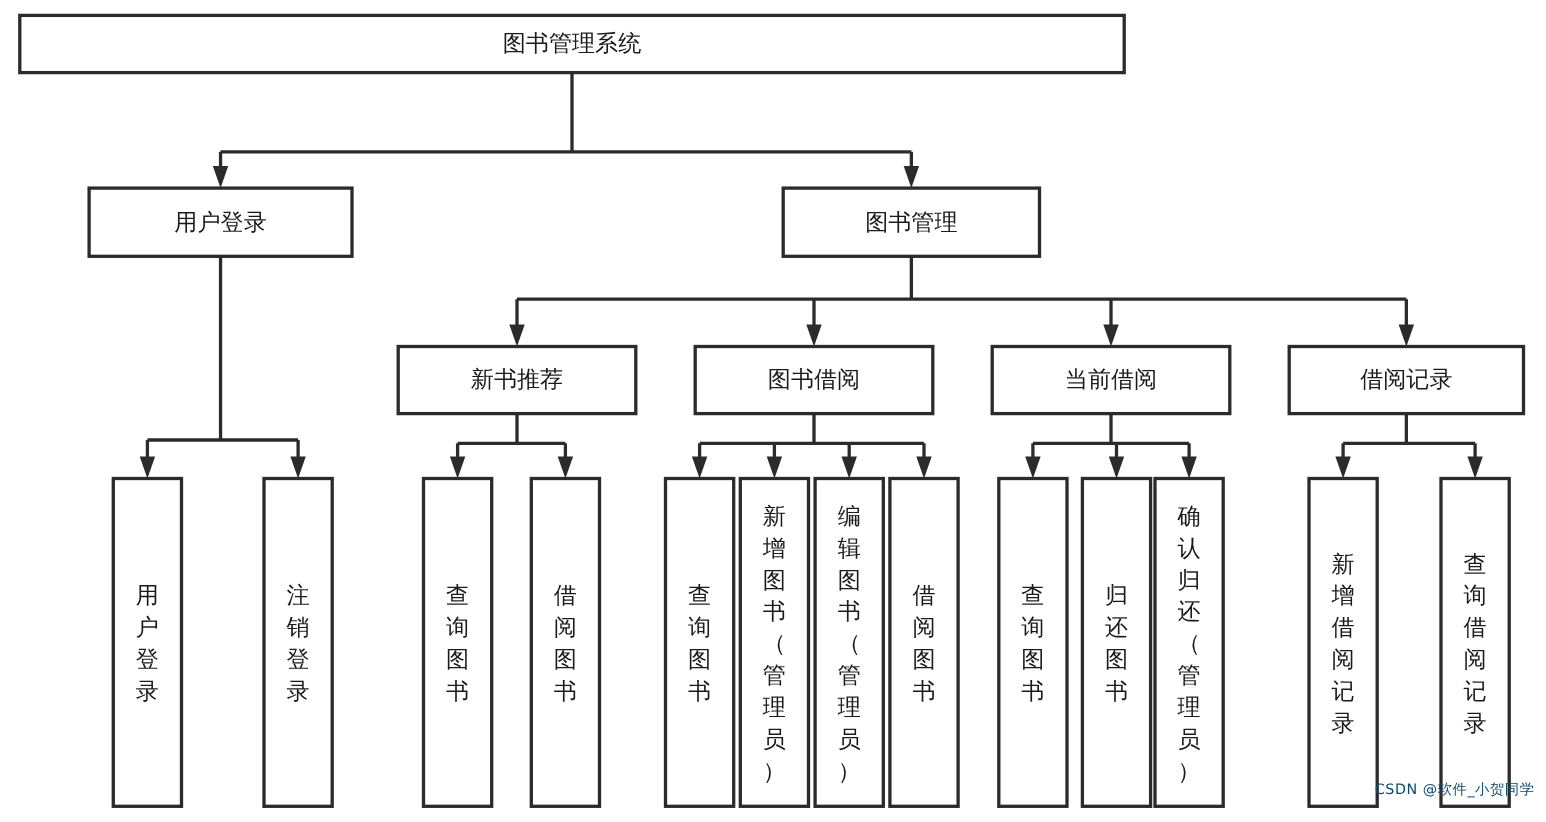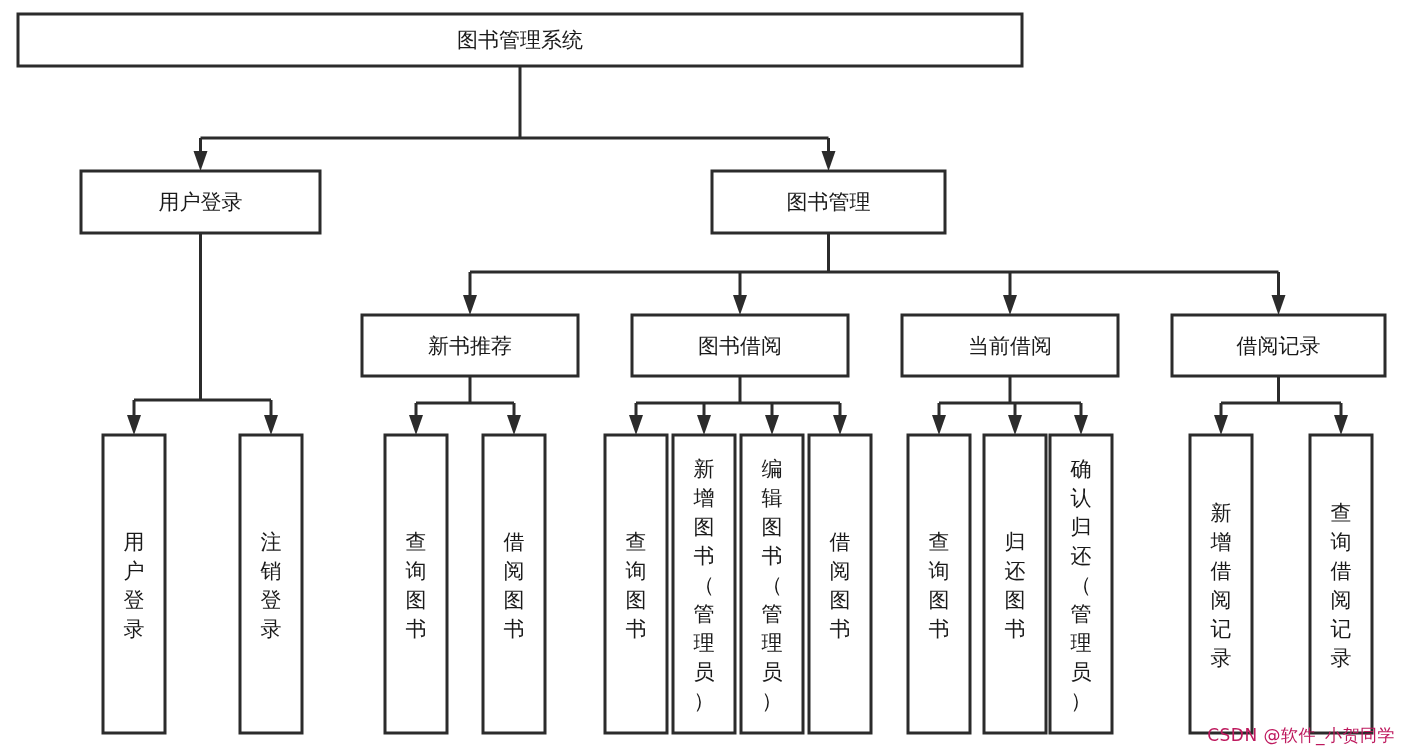--- a/index.html
+++ b/index.html
@@ -50,24 +50,24 @@
   }
   .node-label-vert {
     font-family: "DejaVu Sans", "Liberation Sans", sans-serif;
     fill: #1a1a1a;
     font-size: 21px;
     text-anchor: middle;
   }
   .watermark {
     position: absolute;
     right: 10px;
-    bottom: 0;
-    font-family: "DejaVu Sans", "Liberation Sans", sans-serif;
-    font-size: 17px;
-    color: #be185d;
+    bottom: 20px;
+    font-family: "DejaVu Sans", "Liberation Sans", sans-serif;
+    font-size: 13px;
+    color: #0c4a6e;
     white-space: nowrap;
     letter-spacing: 0.5px;
   }
 </style>
 </head>
 <body>
 
 <div id="diagram-root">
 
   <svg class="flow" viewBox="0 0 1405 747" xmlns="http://www.w3.org/2000/svg">

